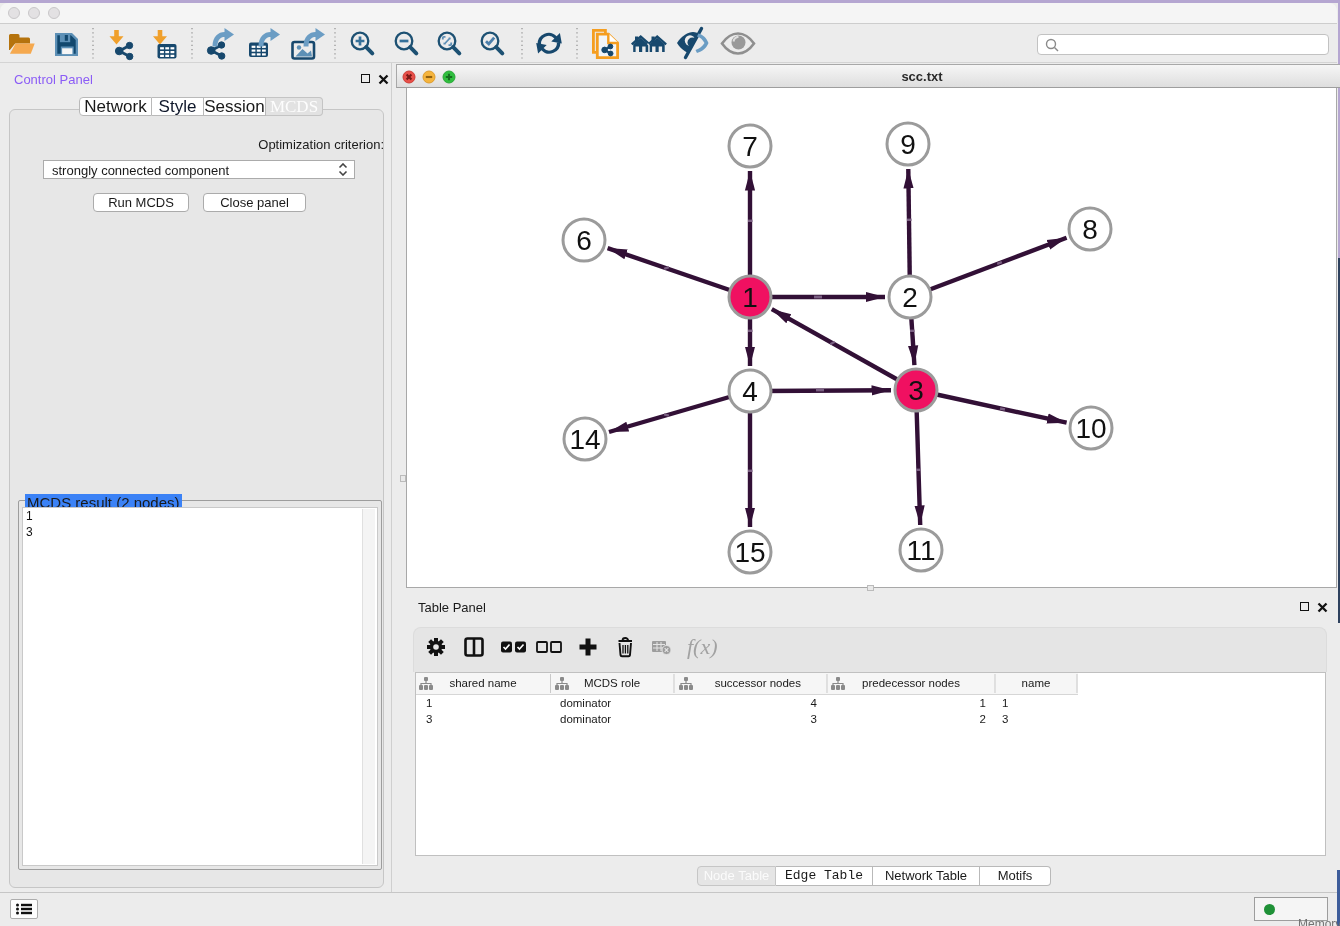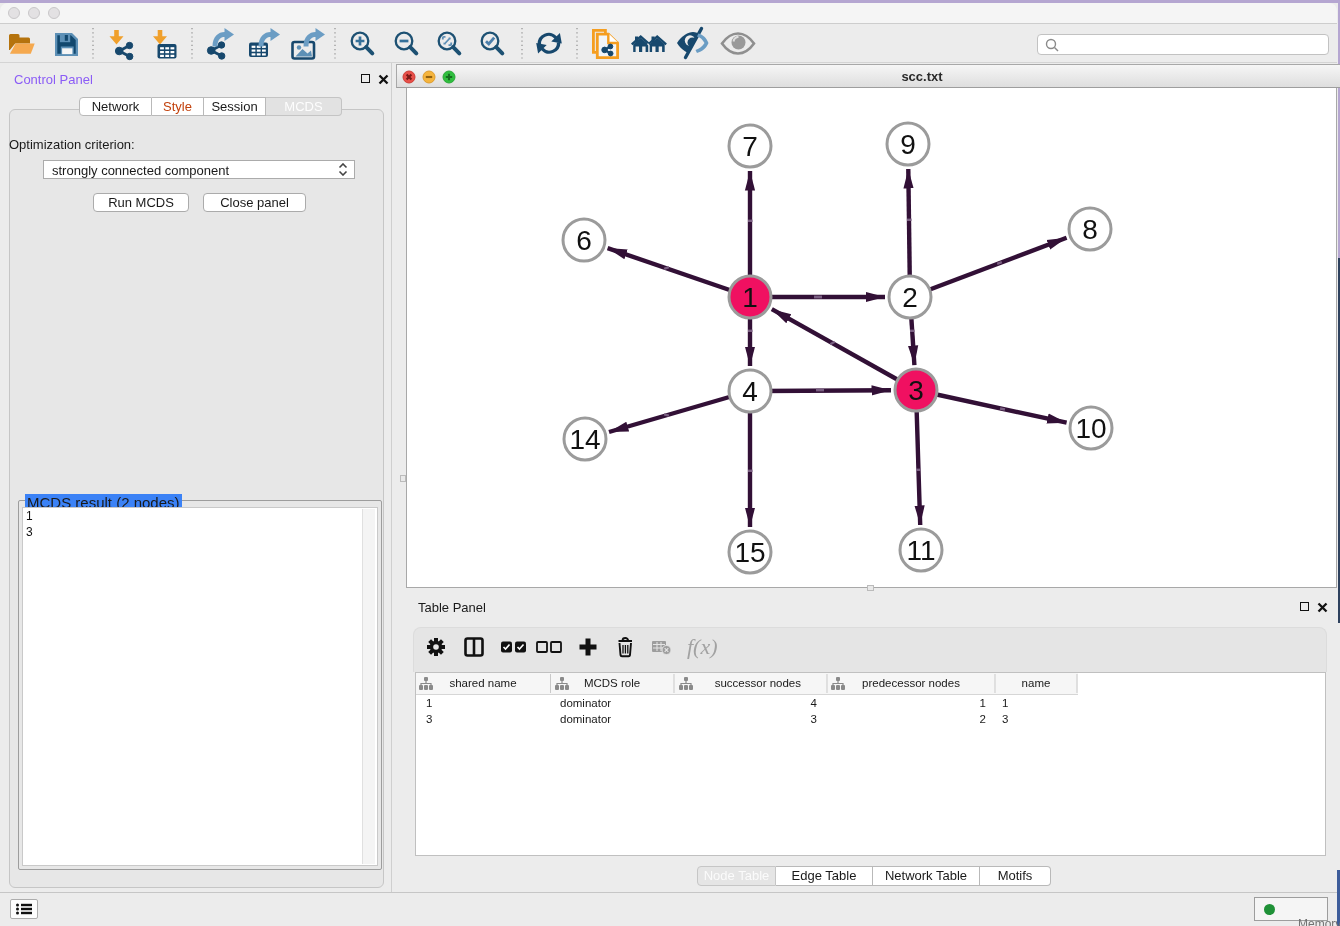--- a/index.html
+++ b/index.html
@@ -166,28 +166,28 @@
 
 <div class="abs" style="left:0;top:63px;width:392px;height:829px;background:#ececec;border-right:1px solid #cfcfcf;"></div>
 <div class="abs" style="left:14px;top:72px;font-size:13px;color:#8b5cf6;">Control Panel</div>
 <div class="abs" style="left:361px;top:74px;width:9px;height:9px;border:1.5px solid #111;"></div>
 <svg class="abs" style="left:378px;top:74px" width="11" height="11">
     <path d="M1.5,1.5 L9.5,9.5 M9.5,1.5 L1.5,9.5" stroke="#111" stroke-width="2.3"></path>
   </svg>
 
 <div class="abs" style="left:9px;top:109px;width:375px;height:779px;background:#e7e7e7;border:1px solid #c6c6c6;border-radius:6px;"></div>
 
-<div class="abs" style="left:79px;top:97px;height:19px;display:flex;font-size:13px;">
+<div class="abs" style="left:79px;top:97px;height:19px;display:flex;font-size:17px;">
   <div style="width:73px;background:#fff;border:1px solid #b9b9b9;border-radius:4px 0 0 4px;text-align:center;line-height:17px;color:#1a1a1a;">Network</div>
-  <div style="width:52px;background:#fff;border:1px solid #b9b9b9;border-left:none;text-align:center;line-height:17px;color:#c2410c;">Style</div>
+  <div style="width:52px;background:#fff;border:1px solid #b9b9b9;border-left:none;text-align:center;line-height:17px;color:#0f172a;">Style</div>
   <div style="width:62px;background:#fff;border:1px solid #b9b9b9;border-left:none;text-align:center;line-height:17px;color:#1a1a1a;">Session</div>
-  <div style="width:76px;background:#e2e2e2;border:1px solid #c4c4c4;border-left:none;border-radius:0 4px 4px 0;text-align:center;line-height:17px;color:#fdfdfd;">MCDS</div>
-</div>
-
-<div class="abs" style="left:9px;top:137px;width:375px;text-align:left;font-size:13px;color:#1a1a1a;">Optimization criterion:</div>
+  <div style="width:57px;background:#e2e2e2;border:1px solid #c4c4c4;border-left:none;border-radius:0 4px 4px 0;text-align:center;line-height:17px;color:#fdfdfd;font-family:Liberation Serif, serif;">MCDS</div>
+</div>
+
+<div class="abs" style="left:9px;top:137px;width:375px;text-align:right;font-size:13px;color:#1a1a1a;">Optimization criterion:</div>
 
 <div class="abs" style="left:43px;top:160px;width:312px;height:19px;background:#fff;border:1px solid #ababab;border-radius:0;">
   <div style="position:absolute;left:8px;top:2px;font-size:13px;color:#1a1a1a;">strongly connected component</div>
   <svg width="10" height="13" style="position:absolute;right:6px;top:2px">
     <path d="M1.5,4.5 L5,1 L8.5,4.5" fill="none" stroke="#444" stroke-width="1.6"></path>
     <path d="M1.5,8.5 L5,12 L8.5,8.5" fill="none" stroke="#444" stroke-width="1.6"></path>
   </svg>
 </div>
 
 <div class="abs" style="left:93px;top:193px;width:96px;height:19px;background:#fff;border:1px solid #ababab;border-radius:4px;text-align:center;line-height:17px;font-size:13px;color:#1a1a1a;">Run MCDS</div>
@@ -379,21 +379,21 @@
   <div class="abs" style="left:586px;top:2px;">1</div>
   <div class="abs" style="left:10px;top:18px;">3</div>
   <div class="abs" style="left:144px;top:18px;">dominator</div>
   <div class="abs" style="left:300px;width:101px;text-align:right;top:18px;">3</div>
   <div class="abs" style="left:470px;width:100px;text-align:right;top:18px;">2</div>
   <div class="abs" style="left:586px;top:18px;">3</div>
 </div>
 
 <div class="abs" style="left:697px;top:866px;height:20px;display:flex;font-size:13px;">
   <div style="width:79px;background:#e5e5e5;border:1px solid #c6c6c6;border-radius:4px 0 0 4px;text-align:center;line-height:18px;color:#fbfbfb;">Node Table</div>
-  <div style="width:97px;background:#fff;border:1px solid #b9b9b9;border-left:none;text-align:center;line-height:18px;color:#1a1a1a;">Edge Table</div>
+  <div style="width:97px;background:#fff;border:1px solid #b9b9b9;border-left:none;text-align:center;line-height:18px;color:#1a1a1a;font-family:Liberation Mono, monospace;">Edge Table</div>
   <div style="width:107px;background:#fff;border:1px solid #b9b9b9;border-left:none;text-align:center;line-height:18px;color:#1a1a1a;">Network Table</div>
   <div style="width:71px;background:#fff;border:1px solid #b9b9b9;border-left:none;border-radius:0 4px 4px 0;text-align:center;line-height:18px;color:#1a1a1a;">Motifs</div>
 </div>
 
 <div class="abs" style="left:0;top:892px;width:1337px;height:34px;background:#ececec;border-top:1px solid #c6c6c6;"></div>
 <div class="abs" style="left:10px;top:899px;width:28px;height:20px;background:#fdfdfd;border:1px solid #adadad;border-radius:2px;">
   <svg width="16" height="12" style="position:absolute;left:5px;top:3px">
     <circle cx="1.5" cy="2" r="1.5" fill="#111"></circle>
       <rect x="5" y="0.8" width="11" height="2.4" fill="#111"></rect>
     <circle cx="1.5" cy="6" r="1.5" fill="#111"></circle>

